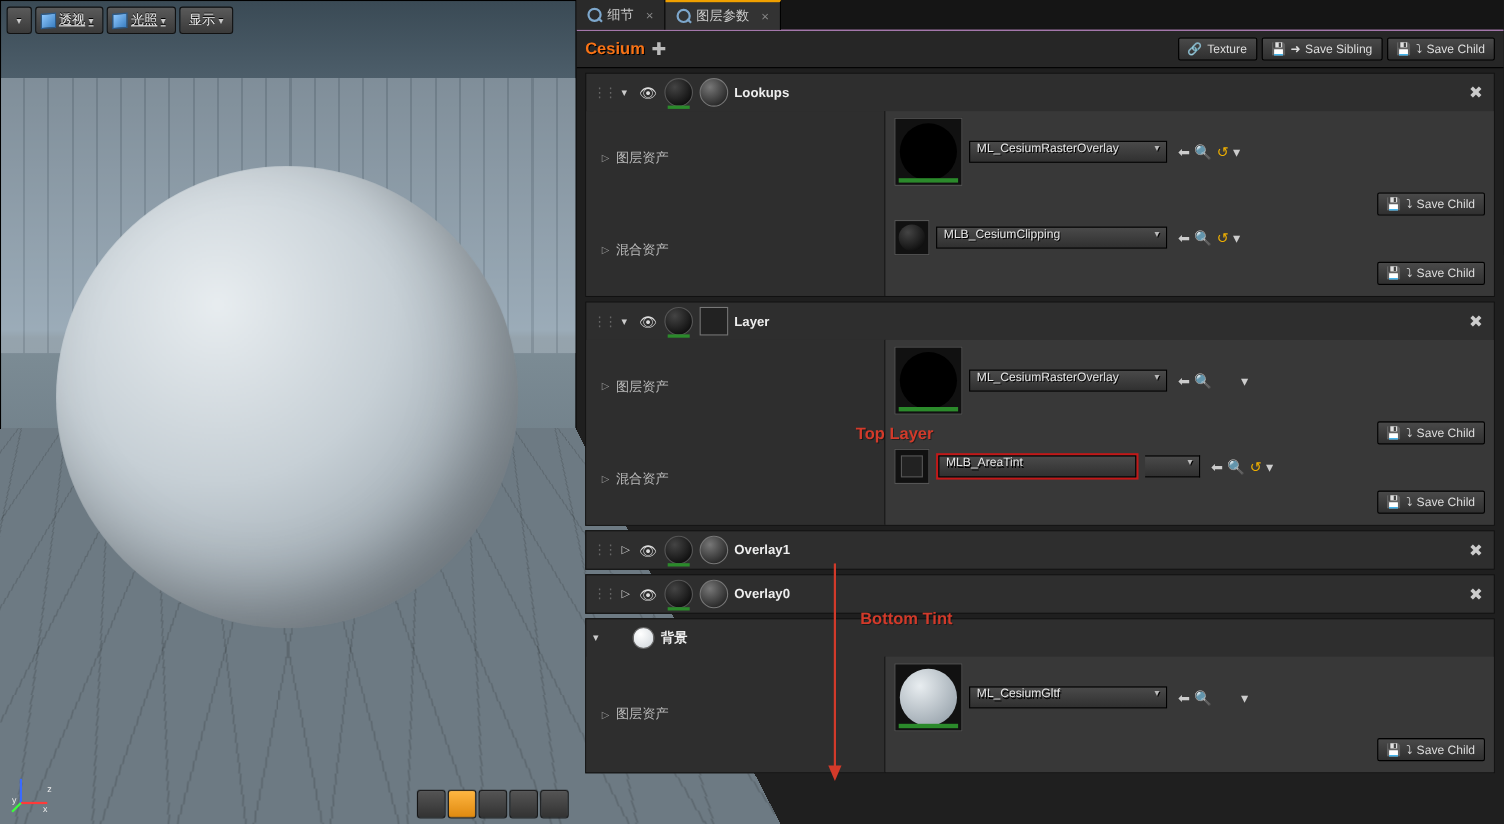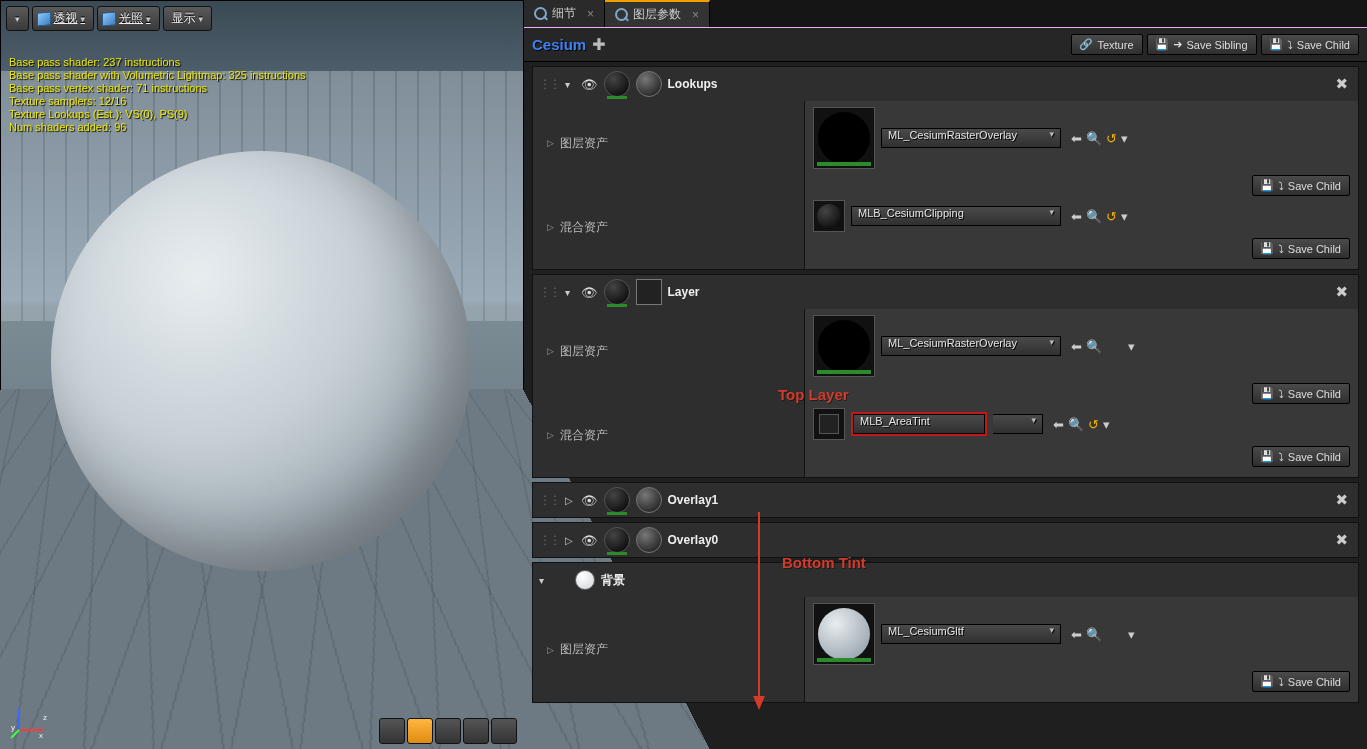--- a/index.html
+++ b/index.html
@@ -72,21 +72,21 @@
   .tabbar { display:flex; background:#151515; border-bottom:1px solid #f0abfc; height:28px; }
   .tab { display:flex; align-items:center; gap:5px; padding:0 10px; background:#2a2a2a;
     border-right:1px solid #000; font-size:12px; color:#ccc; position:relative; }
   .tab.active { background:#333; border-top:2px solid #f0a000; }
   .tab .x { color:#888; font-size:12px; margin-left:6px; }
   .tab-ico { width:13px; height:13px; border:2px solid #7da7cc; border-radius:50%; position:relative; }
   .tab-ico::after{ content:""; position:absolute; width:5px; height:2px; background:#7da7cc; transform:rotate(45deg); right:-3px; bottom:-1px; }
 
   
   .panel-head { display:flex; align-items:center; height:34px; padding:0 8px; background:#262626; border-bottom:1px solid #000; }
-  .panel-title { color:#3b82f6; font-size:15px; font-weight:600; text-shadow:1px 1px 0 #000; }
+  .panel-title { color:#f97316; font-size:15px; font-weight:600; text-shadow:1px 1px 0 #000; }
   .plus { margin-left:6px; color:#bbb; font-size:16px; }
   .hdr-spacer { flex:1; }
   .hbtn { background: linear-gradient(#4a4a4a,#2f2f2f); border:1px solid #000; border-radius:2px;
     color:#ddd; font-size:11px; padding:3px 8px; margin-left:4px; display:flex; align-items:center; gap:4px; }
   .hico { font-size:11px; }
 
   
   .layer-scroll { flex:1; overflow:auto; padding:0 8px 8px; position:relative; }
   .layer { margin-top:4px; background:#2e2e2e; border:1px solid #111; }
   .layer-hdr { display:flex; align-items:center; height:34px; padding:0 6px; gap:6px; }
@@ -150,26 +150,20 @@
         <span class="cube-ico"></span>
         <span>光照</span>
         <span class="tri">▾</span>
       </div>
     <div class="vp-btn">
         <span>显示</span>
         <span class="tri">▾</span>
       </div>
   </div>
 
-  <div class="vp-stats">Base pass shader: 237 instructions
-Base pass shader with Volumetric Lightmap: 325 instructions
-Base pass vertex shader: 71 instructions
-Texture samplers: 12/16
-Texture Lookups (Est.): VS(0), PS(9)
-Num shaders added: 96</div>
 
   <div class="vp-gizmo">
     <svg viewBox="0 0 40 40">
       <line x1="10" y1="30" x2="10" y2="8" stroke="#3a6aff" stroke-width="2"></line>
       <line x1="10" y1="30" x2="34" y2="30" stroke="#ff3a3a" stroke-width="2"></line>
       <line x1="10" y1="30" x2="2" y2="38" stroke="#3aff3a" stroke-width="2"></line>
       <text x="34" y="20" fill="#eee" font-size="8">z</text>
       <text x="2" y="30" fill="#eee" font-size="8">y</text>
       <text x="30" y="38" fill="#eee" font-size="8">x</text>
     </svg>
@@ -338,21 +332,21 @@
                   <span>Save Child</span>
                 </button>
               </div>
           </div>
           <div class="asset-block">
             <div class="asset-line">
               <div class="thumb-sm">
                   <div class="sq"></div>
                 </div>
               <div class="redbox">
-                <div class="dd" style="width:132px">
+                <div class="dd" style="width:180px">
                     <span>MLB_AreaTint</span>
                   </div>
               </div>
               <div class="dd" style="width:50px;border-left:none">
                   <span class="car">▾</span>
                 </div>
               <div class="irow">
                 <span>⬅</span>
                 <span>🔍</span>
                 <span style="color:#f0b000">↺</span>

